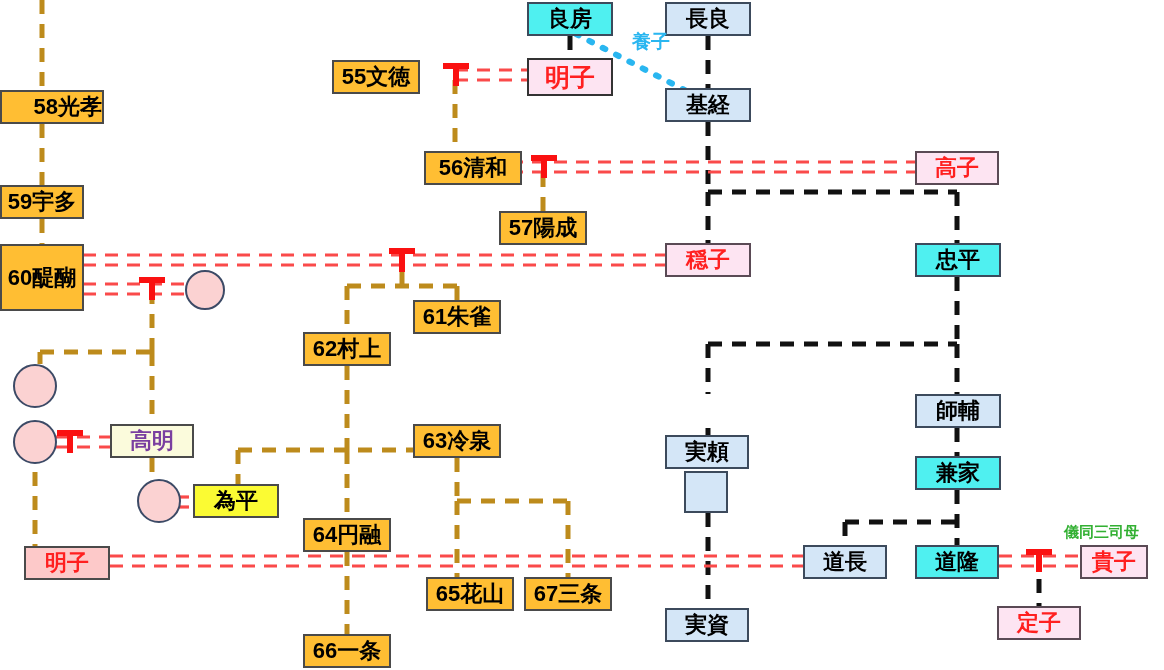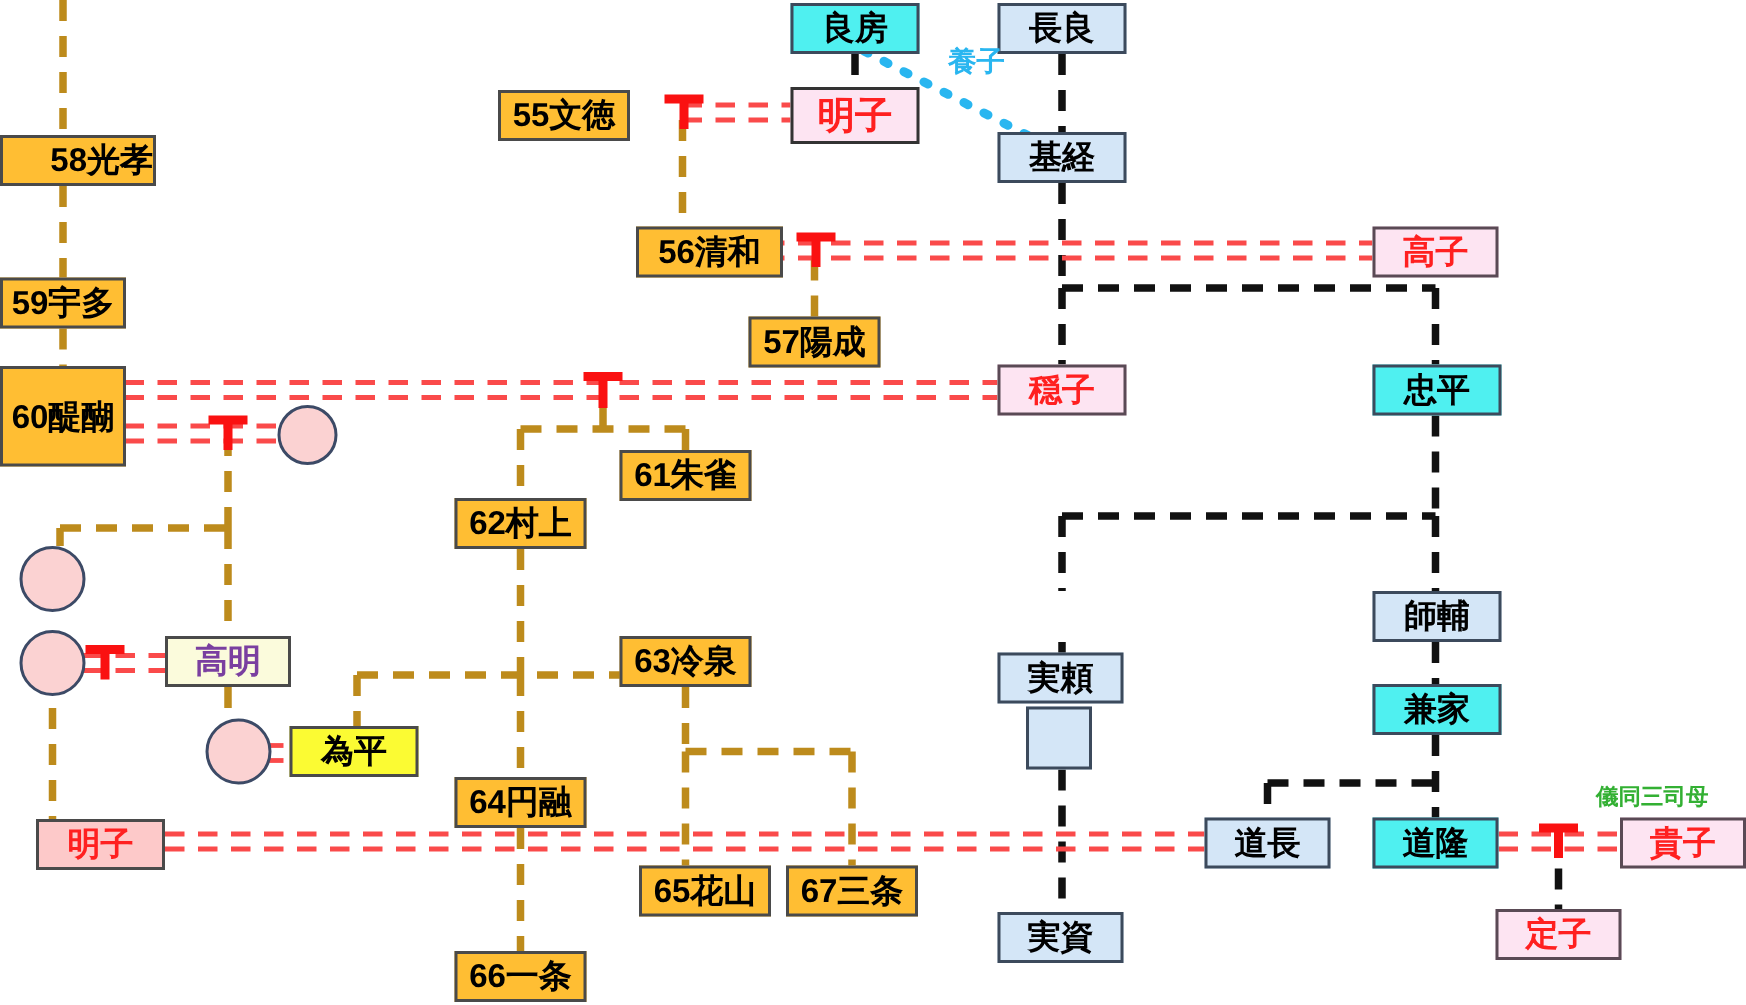--- a/index.html
+++ b/index.html
@@ -235,21 +235,21 @@
       </div>
       <div class="node n-emperor" style="left: 303px; top: 518px; width: 88px; height: 34px;">
         <span>64円融</span>
       </div>
       <div class="node n-blue" style="left: 803px; top: 545px; width: 84px; height: 34px;">
         <span>道長</span>
       </div>
       <div class="node n-cyan" style="left: 915px; top: 545px; width: 84px; height: 34px;">
         <span>道隆</span>
       </div>
-      <div class="node n-pink" style="left: 1080px; top: 545px; width: 84px; height: 34px;">
+      <div class="node n-pink" style="left: 1080px; top: 545px; width: 68px; height: 34px;">
         <span>貴子</span>
       </div>
       <div class="node n-pink2" style="left: 24px; top: 546px; width: 86px; height: 34px;">
         <span>明子</span>
       </div>
       <div class="node n-emperor" style="left: 426px; top: 577px; width: 88px; height: 34px;">
         <span>65花山</span>
       </div>
       <div class="node n-emperor" style="left: 524px; top: 577px; width: 88px; height: 34px;">
         <span>67三条</span>

